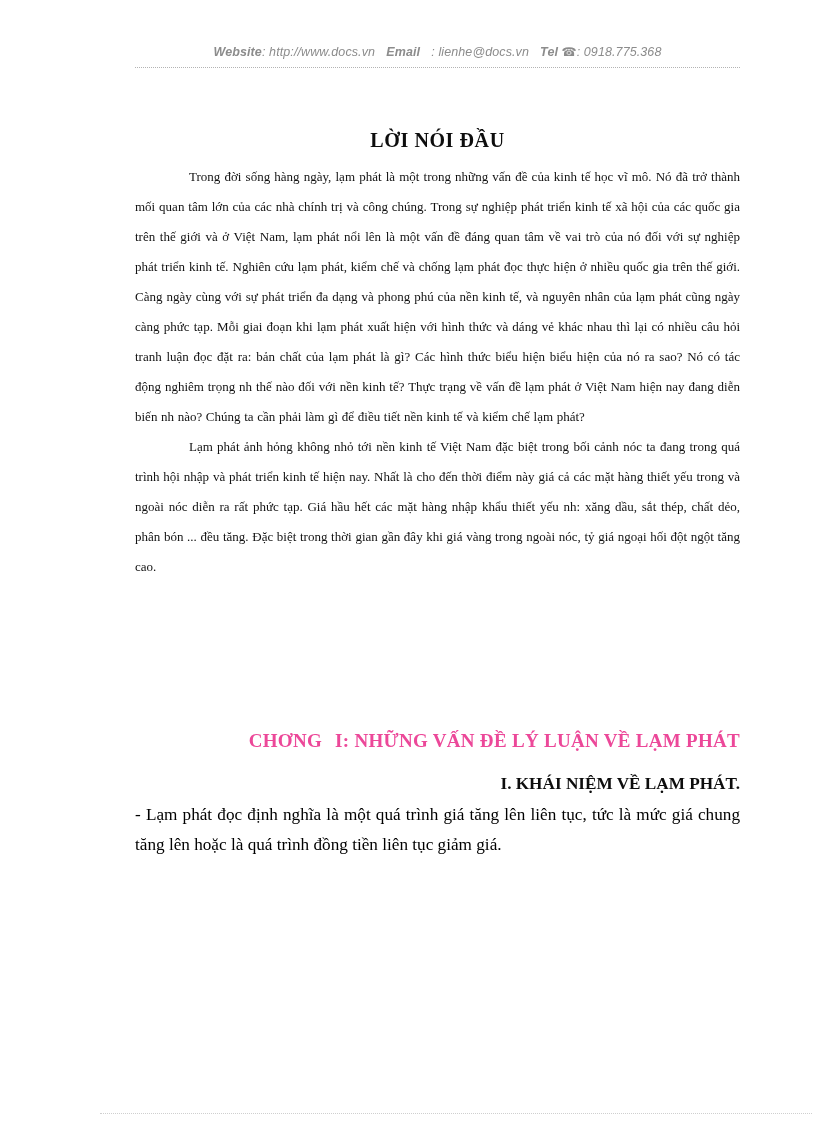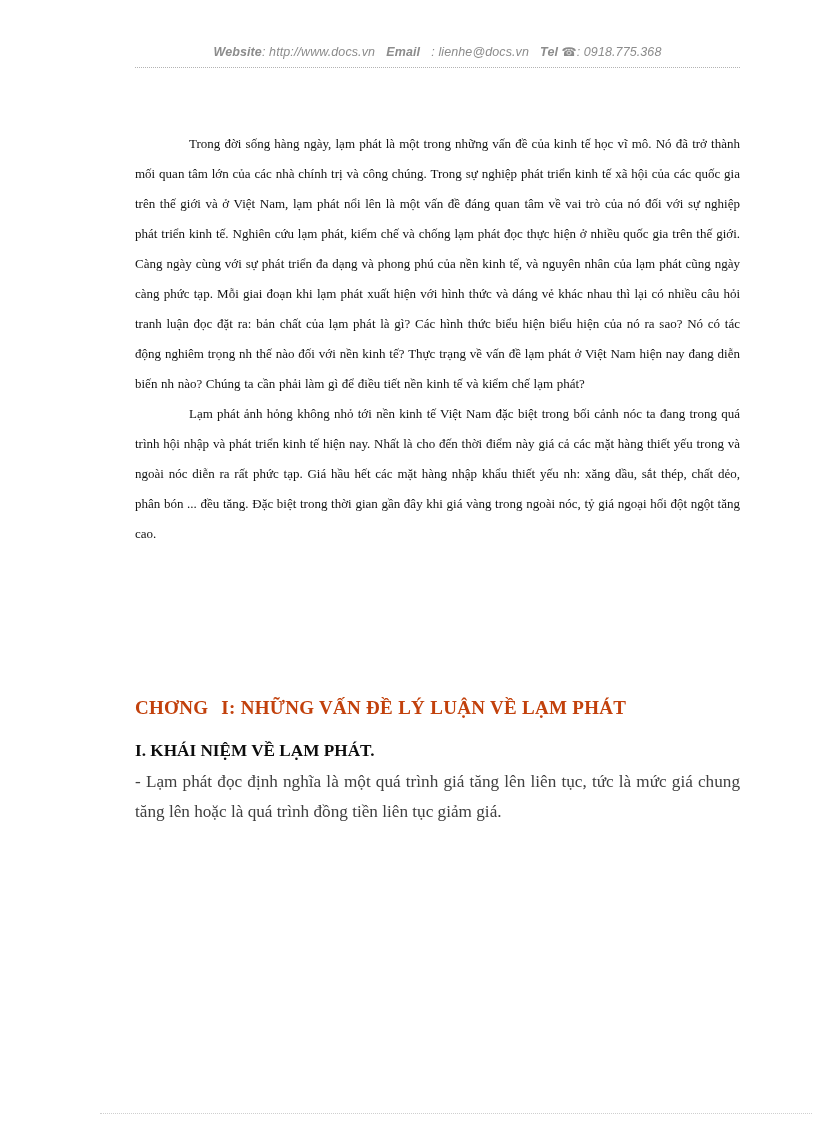--- a/index.html
+++ b/index.html
@@ -97,48 +97,48 @@
     word-spacing: 0.4px;
   }
   .para + .para { margin-top: 0; }
 
   
   .gap-block {
     height: 148px;
   }
 
   .chapter-title {
-    text-align: left;
+    text-align: right;
     font-family: "Liberation Serif", "DejaVu Serif", serif;
     font-weight: bold;
     font-size: 19px;
     letter-spacing: 0.3px;
     margin: 0 0 18px 0;
-    color: #c2410c;
+    color: #ec4899;
   }
   .chapter-title .gapw { display: inline-block; width: 13px; }
 
   .section-title {
     font-family: "Liberation Serif", "DejaVu Serif", serif;
     font-weight: bold;
     font-size: 17.2px;
     line-height: 28px;
     margin: 0 0 2px 0;
-    text-align: left;
+    text-align: right;
     color: #0d0d0d;
   }
 
   .body-line {
     margin: 0;
     font-size: 17.2px;
     line-height: 30px;
     text-align: justify;
     text-justify: inter-word;
     text-indent: 0;
-    color: #404040;
+    color: #000000;
   }
 
   .tel-icon {
     font-family: "DejaVu Sans", sans-serif;
     font-style: normal;
     font-size: 12px;
   }
 </style>
 </head>
 <body>
@@ -157,20 +157,21 @@
       <span class="hd-sep"></span>
       <span class="hd-b">Tel</span>
       <span class="tel-icon">☎</span><span>:</span>
       <span>0918.775.368</span>
     </div>
     <div class="header-rule"></div>
   </div>
 
   <div class="content">
 
+    <h1 class="doc-title">LỜI NÓI ĐẦU</h1>
 
     <p class="para">Trong đời sống hàng ngày, lạm phát là một trong những vấn đề của kinh tế học vĩ mô. Nó đã trở thành mối quan tâm lớn của các nhà chính trị và công chúng. Trong sự nghiệp phát triển kinh tế xã hội của các quốc gia trên thế giới và ở Việt Nam, lạm phát nổi lên là một vấn đề đáng quan tâm về vai trò của nó đối với sự nghiệp phát triển kinh tế. Nghiên cứu lạm phát, kiểm chế và chống lạm phát đọc  thực hiện ở nhiều quốc gia trên thế giới. Càng ngày cùng với sự phát triển đa dạng và phong phú của nền kinh tế, và nguyên nhân của lạm phát cũng ngày càng phức tạp. Mỗi giai đoạn khi lạm phát xuất hiện với hình thức và dáng vẻ khác nhau thì lại có nhiều câu hỏi tranh luận đọc đặt ra: bản chất của lạm phát là gì? Các hình thức biểu hiện biểu hiện của nó ra sao? Nó có tác động nghiêm trọng nh  thế nào đối với nền kinh tế? Thực trạng về vấn đề lạm phát ở Việt Nam hiện nay đang diễn biến nh  nào? Chúng ta cần phải làm gì để điều tiết nền kinh tế và kiểm chế lạm phát?</p>
     <p class="para">Lạm phát ảnh hỏng  không nhỏ tới nền kinh tế Việt Nam đặc biệt trong bối cảnh nóc  ta đang trong quá trình hội nhập và phát triển kinh tế hiện nay. Nhất là cho đến thời điểm này giá cả các mặt hàng thiết yếu trong và ngoài nóc  diễn ra rất phức tạp. Giá hầu hết các mặt hàng nhập khẩu thiết yếu nh: xăng dầu, sắt thép, chất dẻo, phân bón ... đều tăng. Đặc biệt trong thời gian gần đây khi giá vàng trong ngoài nóc,  tỷ giá ngoại hối đột ngột tăng cao.</p>
 
     <div class="gap-block"></div>
 
     <h2 class="chapter-title">
       <span>CHƠNG</span><span class="gapw"></span><span>I: NHỮNG VẤN ĐỀ LÝ LUẬN VỀ LẠM PHÁT</span>
     </h2>
 

